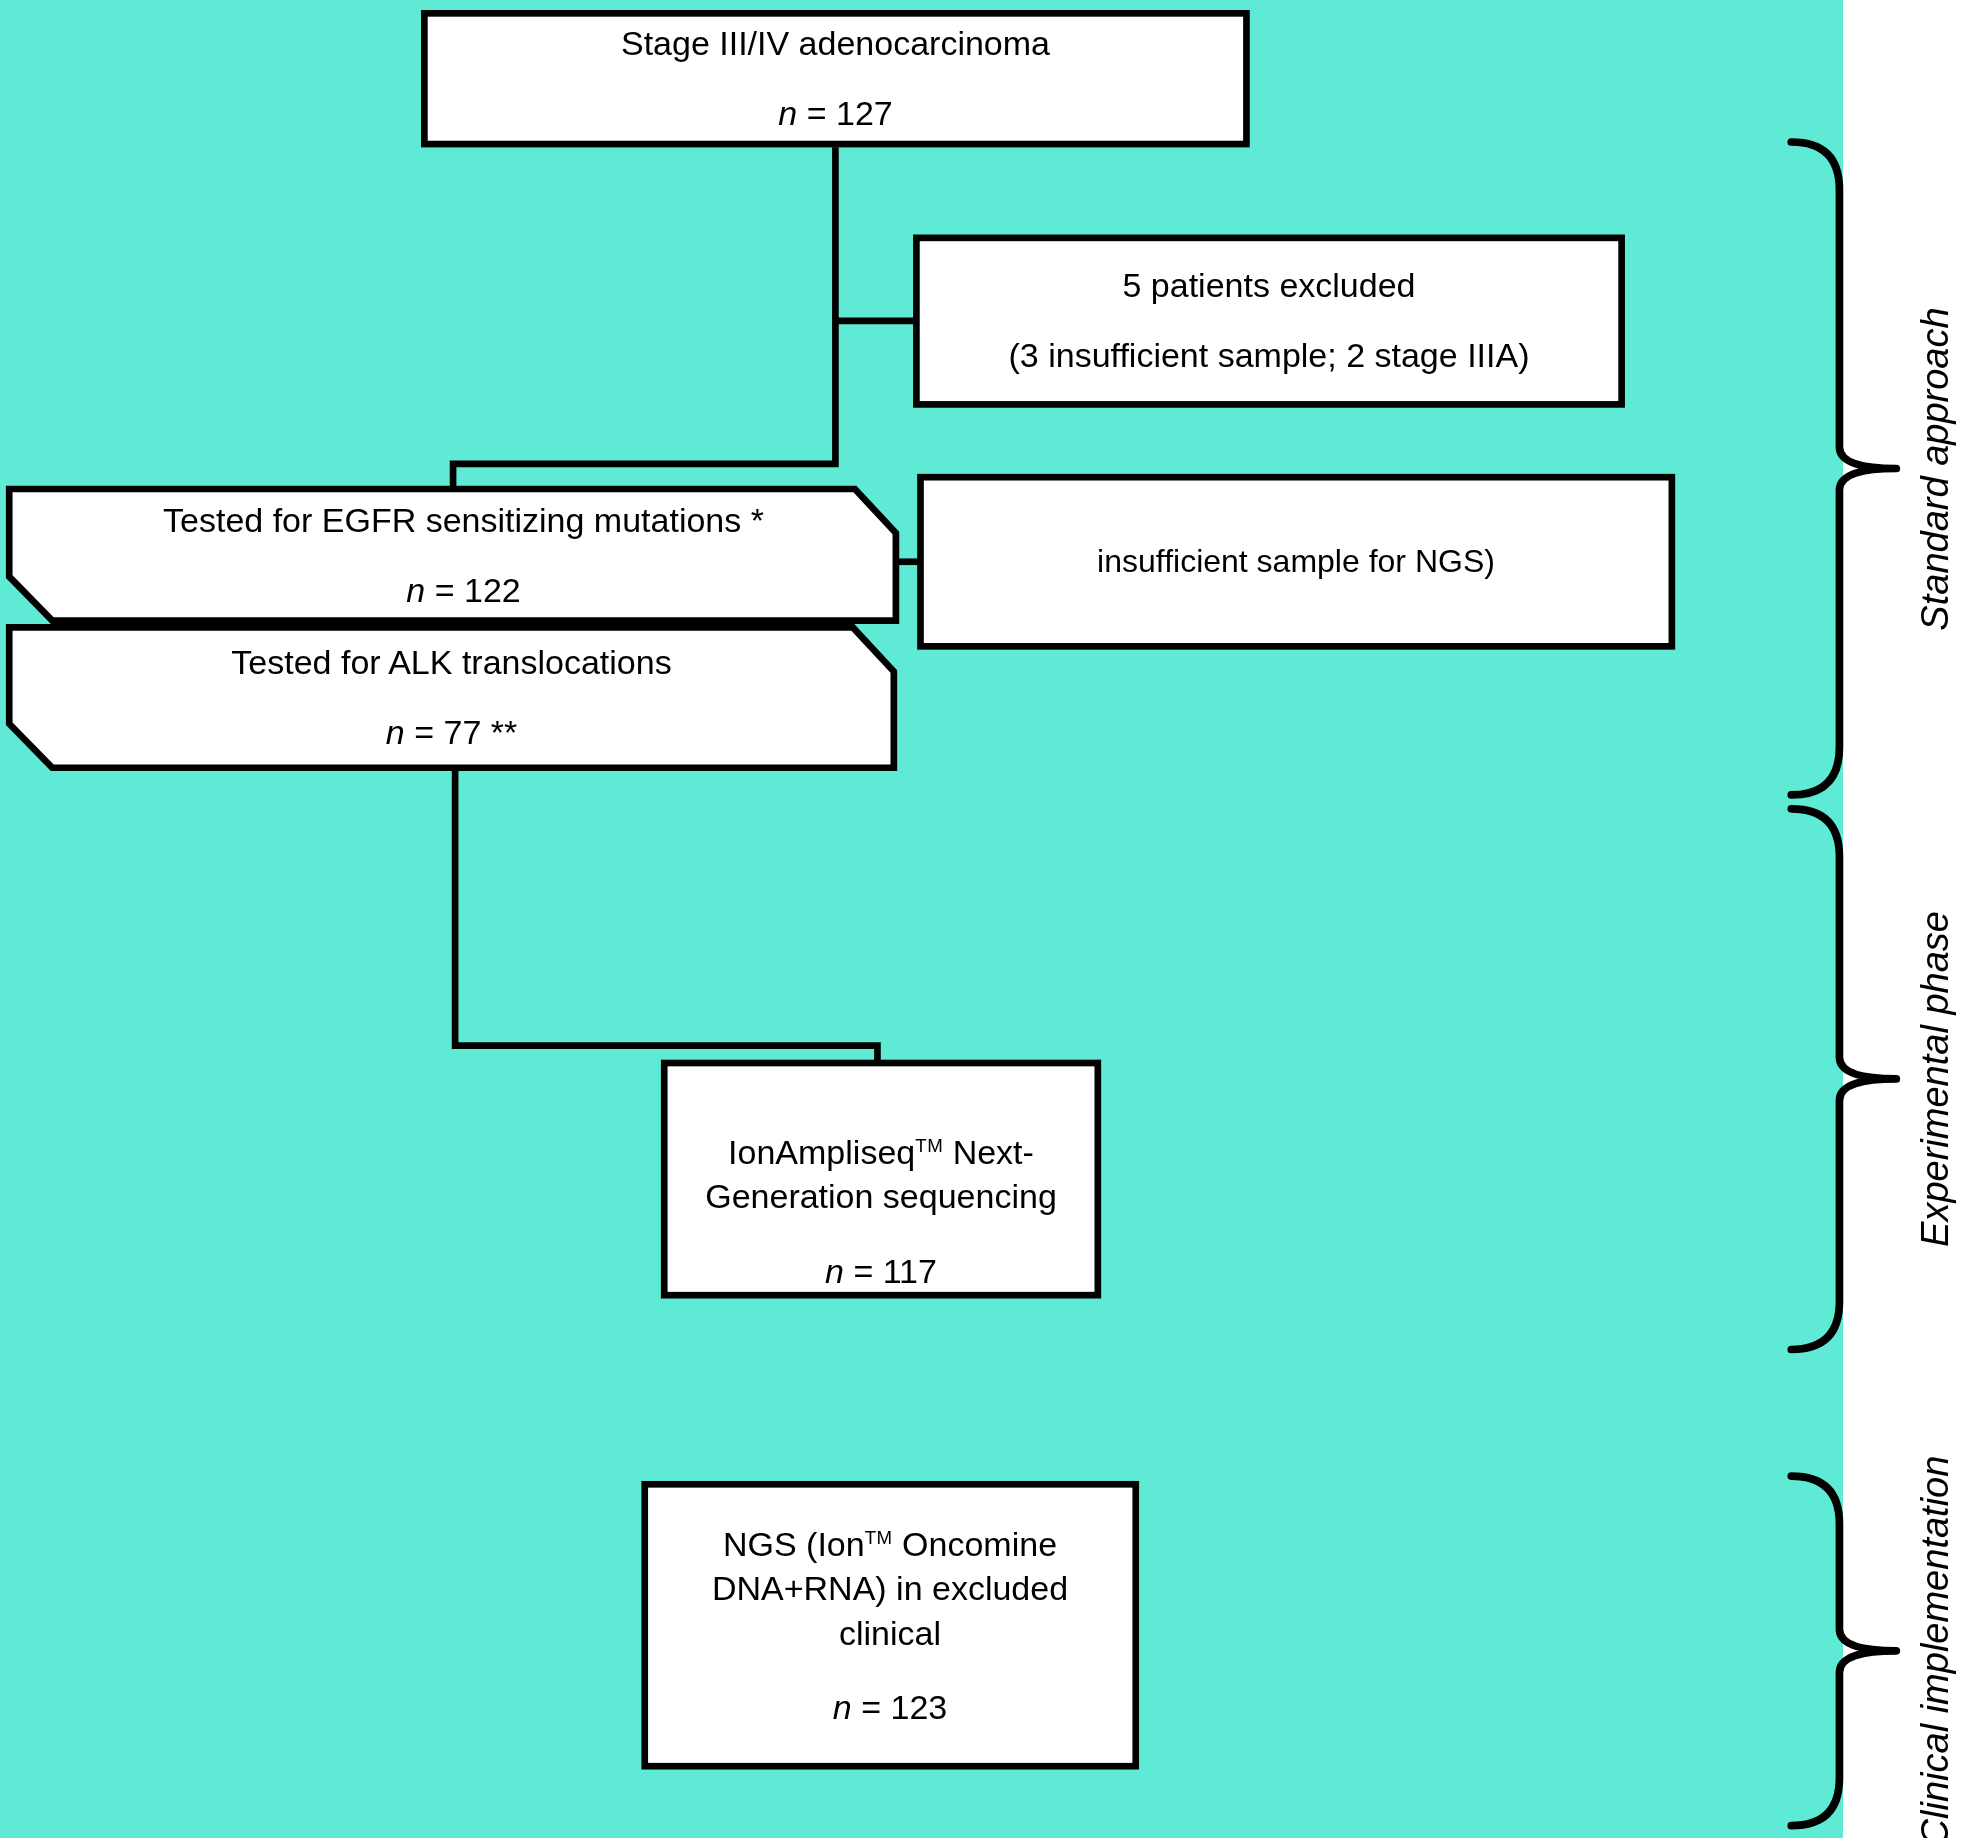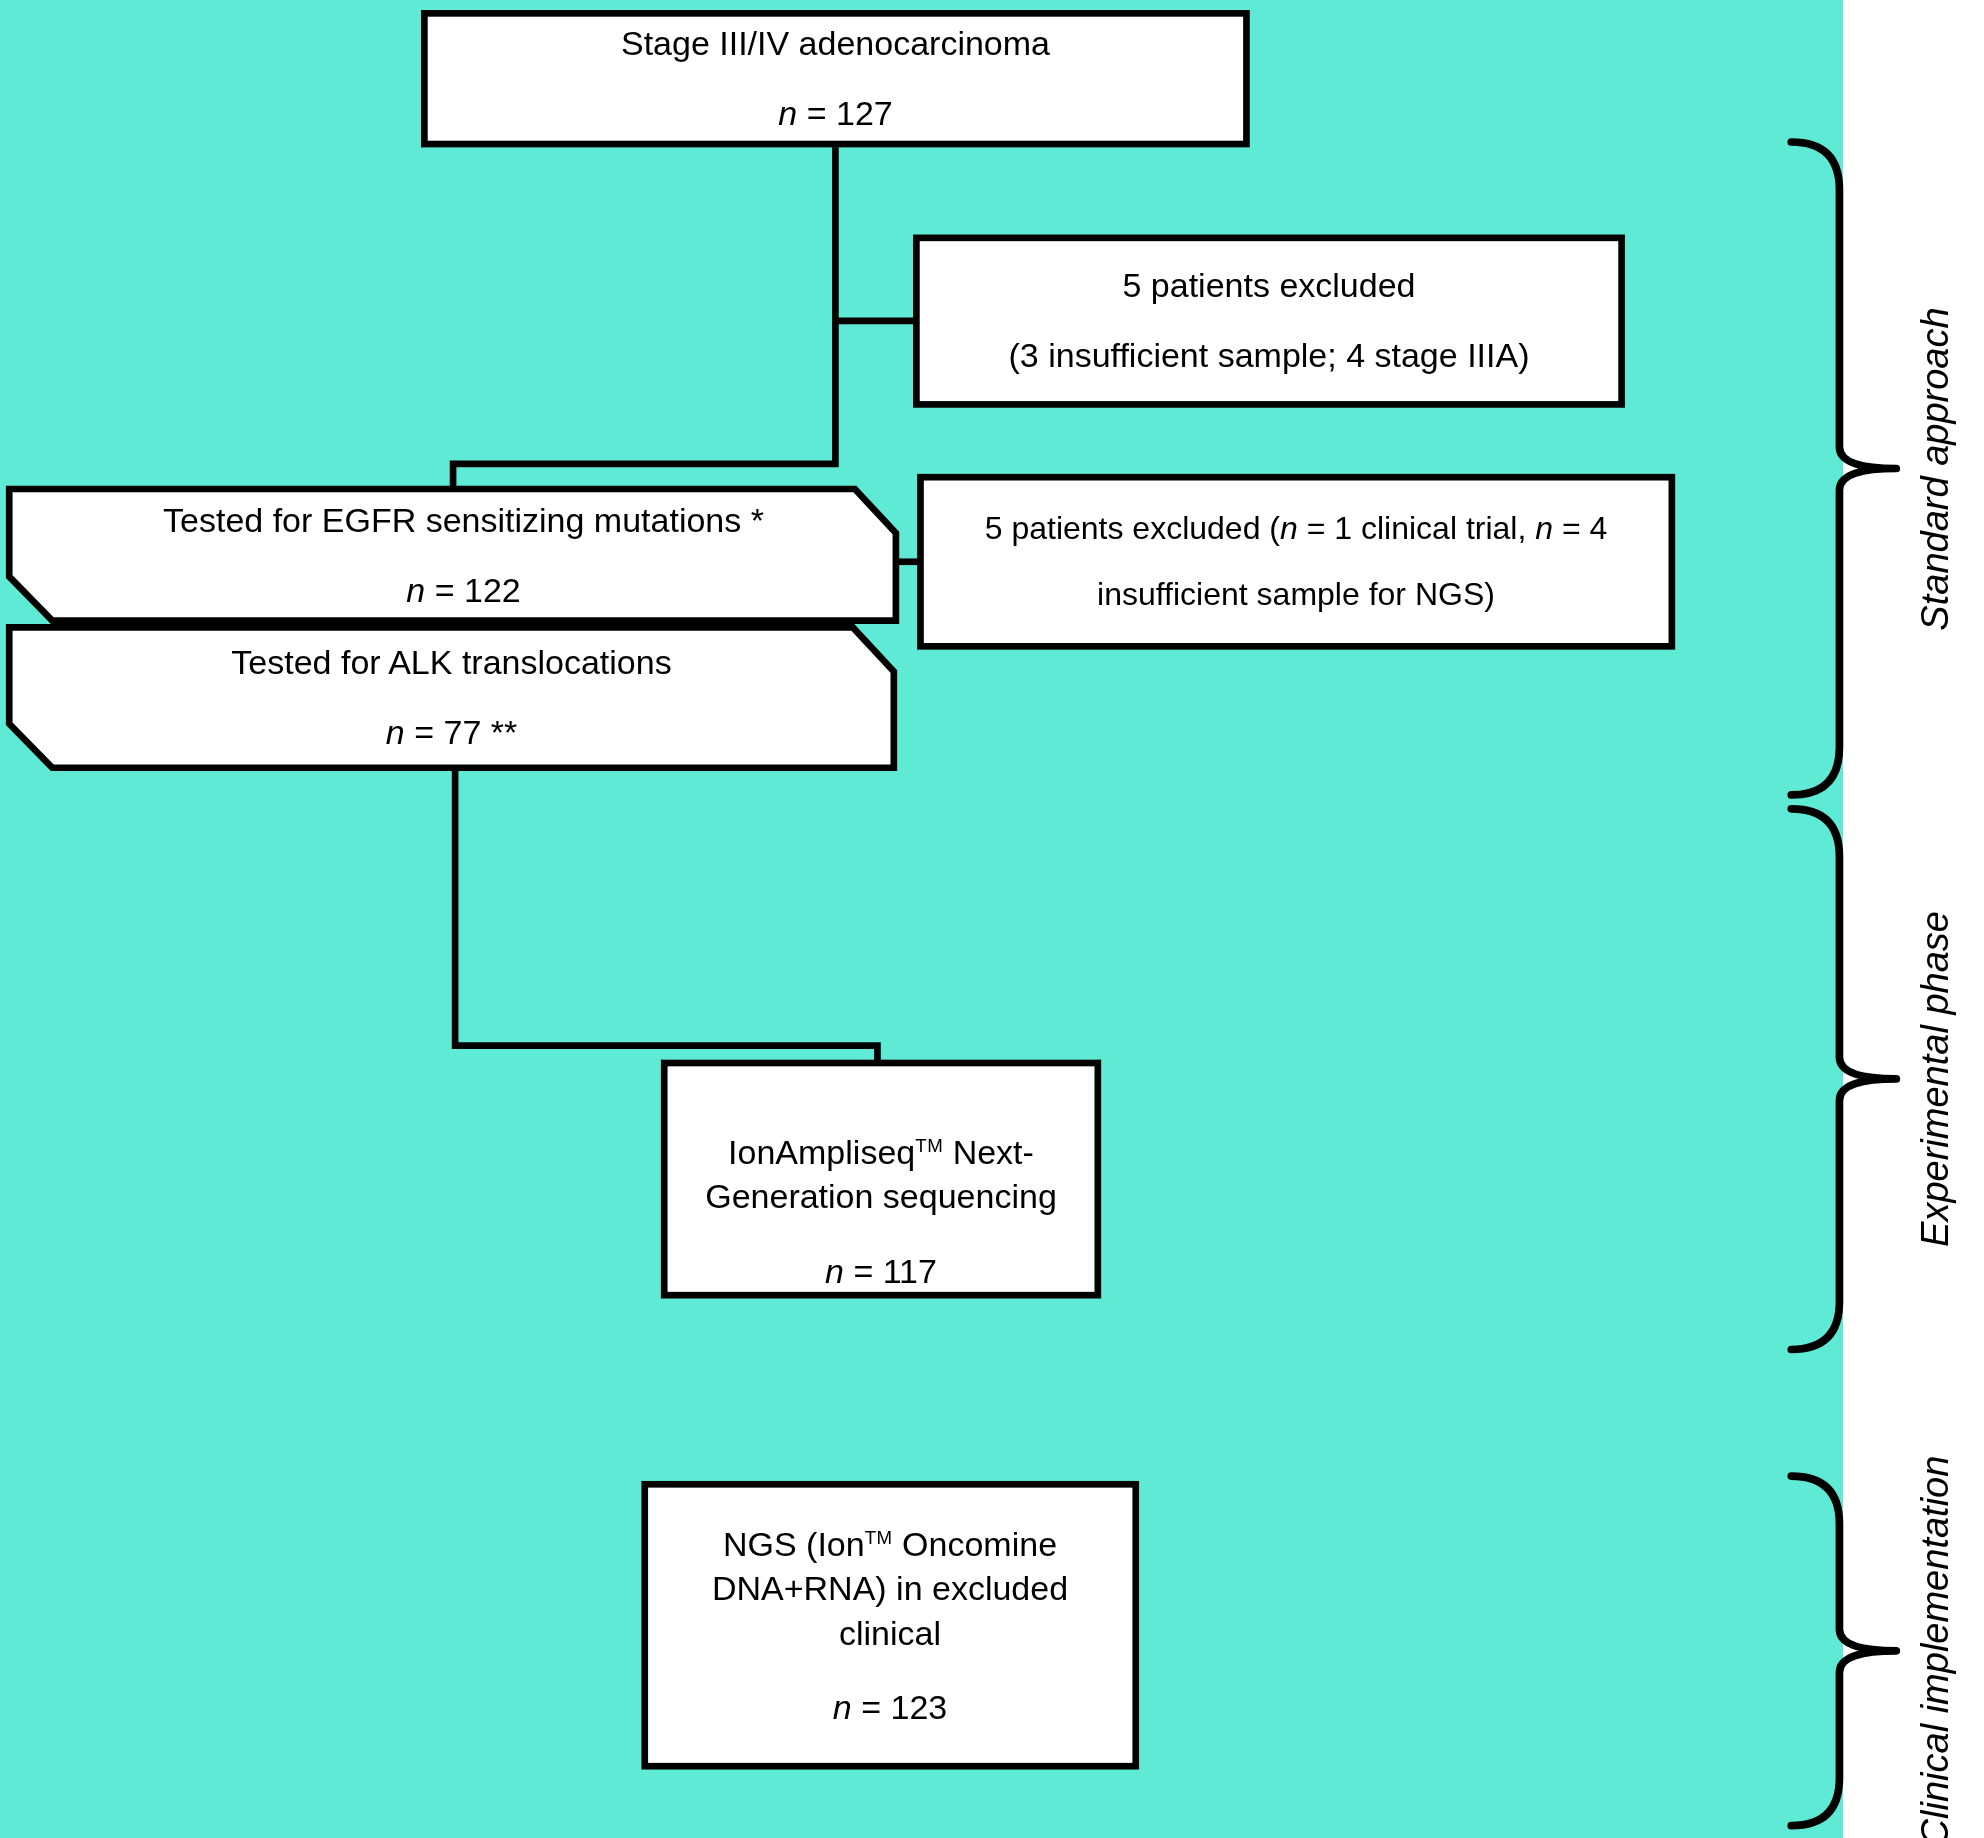--- a/index.html
+++ b/index.html
@@ -102,21 +102,21 @@
       <div class="para">
         <div class="tline"><i>n</i> = 127</div>
       </div>
     </div>
 
   <div class="box-text loose" style="left:920px; top:241px; width:698px; height:159px;">
       <div class="para">
         <div class="tline">5 patients excluded</div>
       </div>
       <div class="para">
-        <div class="tline">(3 insufficient sample; 4 stage IIIA)</div>
+        <div class="tline">(3 insufficient sample; 2 stage IIIA)</div>
       </div>
     </div>
 
   <div class="box-text loose" style="left:13px; top:493px; width:879px; height:125px;padding-left:11px;">
       <div class="para">
         <div class="tline">Tested for EGFR sensitizing mutations *</div>
       </div>
       <div class="para">
         <div class="tline"><i>n</i> = 122</div>
       </div>
@@ -126,21 +126,20 @@
       <div class="para">
         <div class="tline">Tested for ALK translocations</div>
       </div>
       <div class="para">
         <div class="tline"><i>n</i> = 77 **</div>
       </div>
     </div>
 
   <div class="box-text loose smaller" style="left:924px; top:481px; width:744px; height:162px;">
       <div class="para">
-        <div class="tline">5 patients excluded (<i>n</i> = 1 clinical trial, <i>n</i> = 4</div>
         <div class="tline">insufficient sample for NGS)</div>
       </div>
     </div>
 
   <div class="box-text tight" style="left:668px; top:1067px; width:426px; height:225px;margin-top:32px;">
       <div class="para">
         <div class="tline">IonAmpliseq<sup>TM</sup> Next-</div>
         <div class="tline">Generation sequencing</div>
       </div>
       <div class="para">

